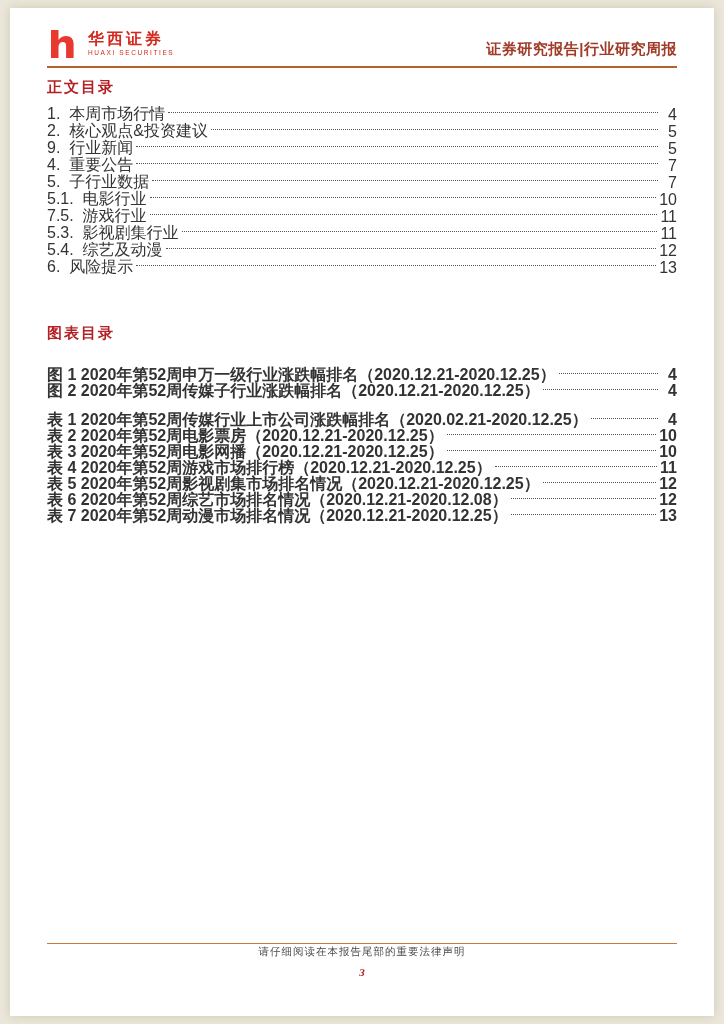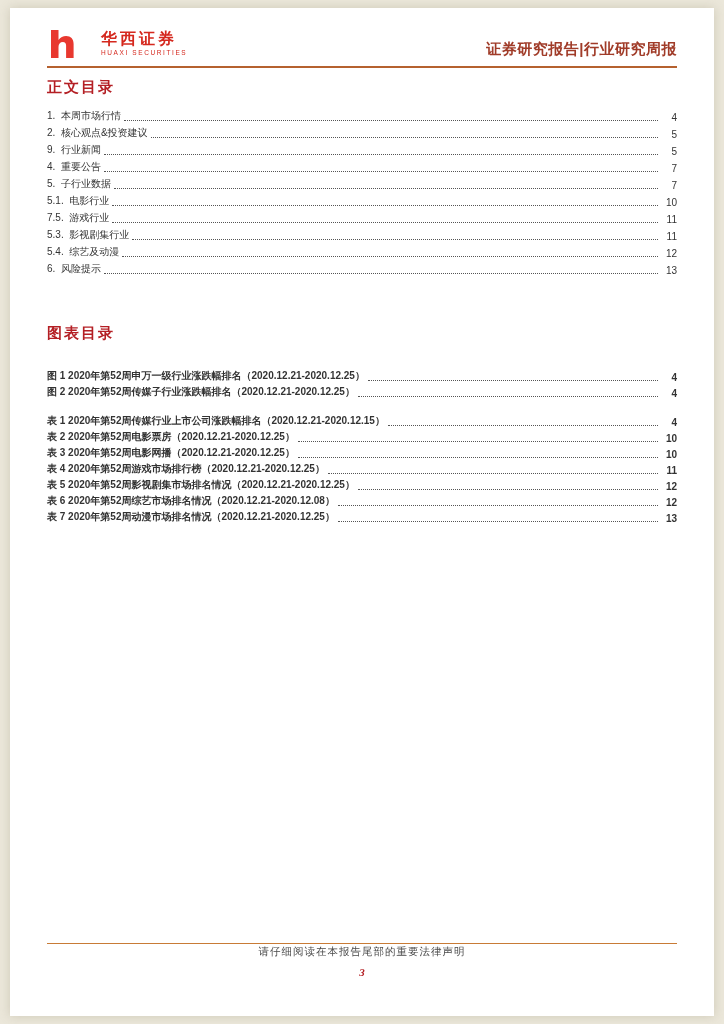--- a/index.html
+++ b/index.html
@@ -13,36 +13,36 @@
   .page {
     position:absolute; left:10px; top:8px;
     width:704px; height:1008px;
     background:#ffffff;
     box-shadow:0 0 10px rgba(120,110,80,0.25);
   }
   .content { padding:0 37px; position:relative; height:100%; }
 
   
   .header { display:flex; justify-content:space-between; align-items:flex-start; padding-top:20px; }
-  .brand { display:flex; align-items:flex-start; gap:22px; }
+  .brand { display:flex; align-items:flex-start; gap:9px; }
   .logo-mark { width:32px; height:32px; }
   .brand-text { display:flex; flex-direction:column; justify-content:center; margin-top:2px; }
   .brand-name { color:#d5281e; font-size:16px; font-weight:bold; letter-spacing:3px; line-height:18px; }
   .brand-sub { color:#d5281e; font-size:6.5px; letter-spacing:1.6px; line-height:9px; }
   .header-right { margin-top:12px; font-size:15px; font-weight:bold; color:#a03b28; letter-spacing:0.5px; }
   .header-rule { margin-top:6px; border-bottom:2px solid #b5612f; }
 
   
   .section-title {
     color:#b41f24; font-size:15px; font-weight:bold; letter-spacing:2px;
     font-family:Liberation Sans, sans-serif;
   }
   .toc-section { margin-top:10px; }
   .toc-list { margin-top:9px; }
-  .toc-row { display:flex; align-items:flex-end; height:17px; font-size:10px; color:#333; cursor:pointer; }
+  .toc-row { display:flex; align-items:center; height:17px; font-size:16px; color:#333; cursor:pointer; }
   .toc-label { white-space:pre; }
   .toc-leader { flex:1; border-bottom:1.3px dotted #555; margin:0 3px; transform:translateY(-2px); }
   .toc-page { min-width:16px; text-align:right; color:#333; }
 
   .figures-section { margin-top:48px; }
   .fig-list { margin-top:24px; }
   .gap { height:13px; }
   .row-16 .toc-row { height:16px;font-weight:bold; }
 
   
@@ -145,21 +145,21 @@
           </div>
           <div class="toc-row">
             <span class="toc-label">图 2 2020年第52周传媒子行业涨跌幅排名（2020.12.21-2020.12.25）</span>
             <span class="toc-leader"></span>
             <span class="toc-page">4</span>
           </div>
         </div>
       <div class="gap"></div>
       <div class="row-16" id="table-list">
           <div class="toc-row">
-            <span class="toc-label">表 1 2020年第52周传媒行业上市公司涨跌幅排名（2020.12.21-2020.12.15）</span>
+            <span class="toc-label">表 1 2020年第52周传媒行业上市公司涨跌幅排名（2020.02.21-2020.12.25）</span>
             <span class="toc-leader"></span>
             <span class="toc-page">4</span>
           </div>
           <div class="toc-row">
             <span class="toc-label">表 2 2020年第52周电影票房（2020.12.21-2020.12.25）</span>
             <span class="toc-leader"></span>
             <span class="toc-page">10</span>
           </div>
           <div class="toc-row">
             <span class="toc-label">表 3 2020年第52周电影网播（2020.12.21-2020.12.25）</span>

